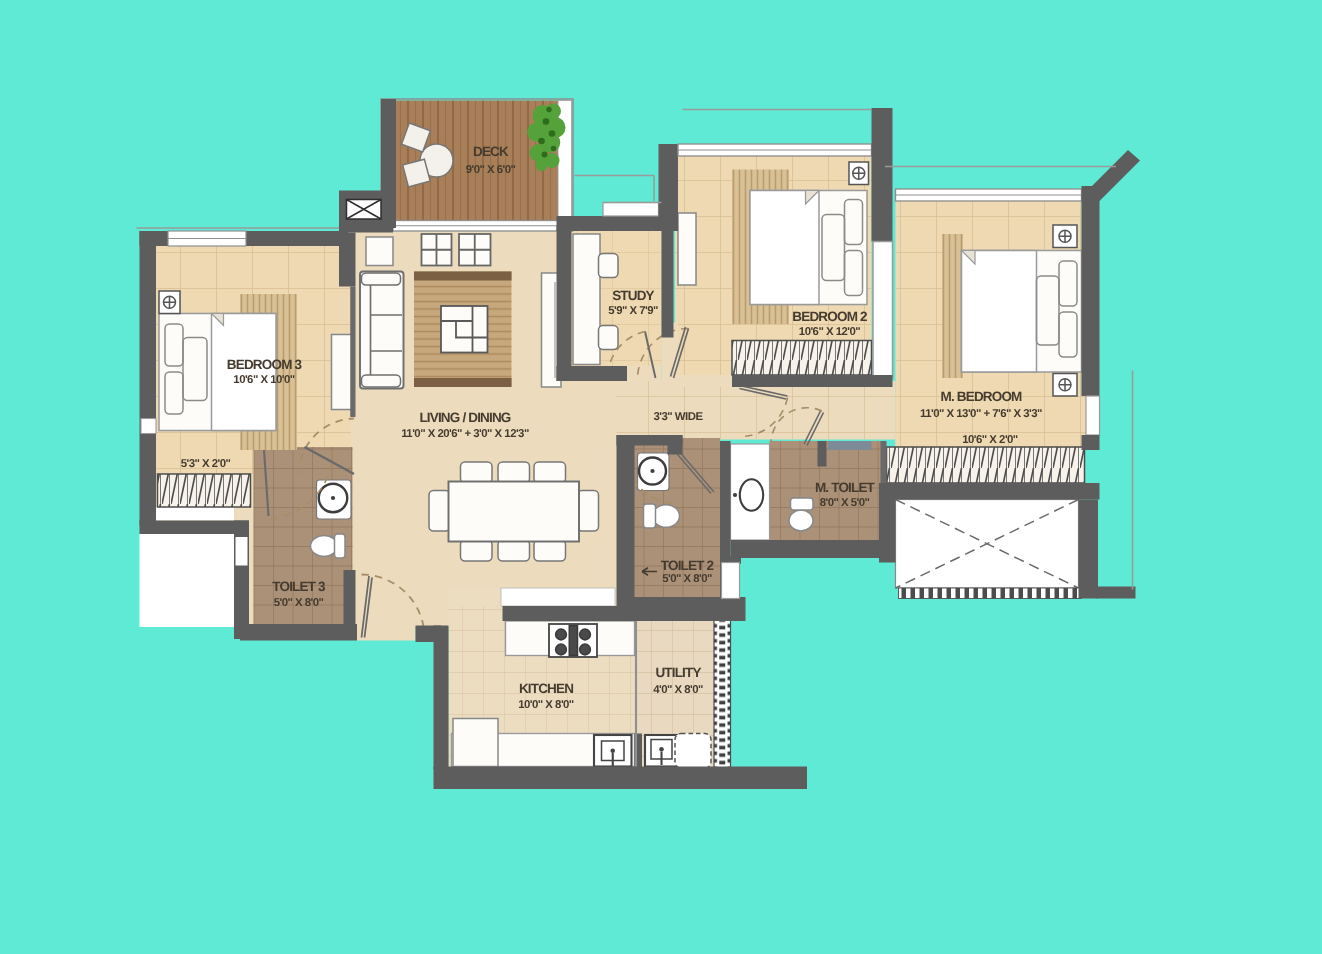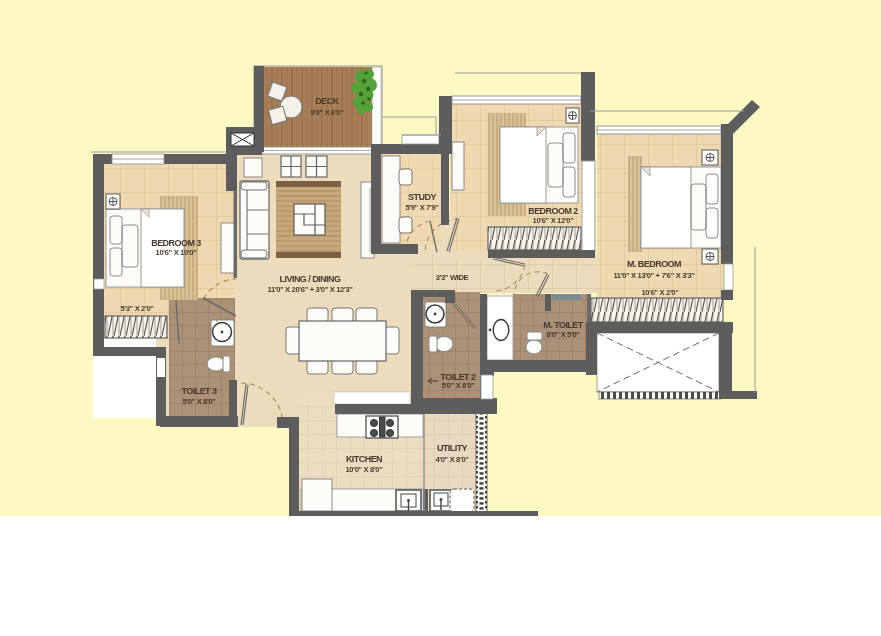--- a/index.html
+++ b/index.html
@@ -1,16 +1,16 @@
 <!DOCTYPE html>
 <html><head>
 <meta charset="utf-8">
 <style>
   html,body{margin:0;padding:0;background:#ffffff;}
-  .wrap{width:881px;height:516px;position:relative;background:#fef9c3;overflow:hidden;text-decoration:underline;}
+  .wrap{width:881px;height:636px;position:relative;background:#5eead4;overflow:hidden;text-decoration:underline;}
   svg{display:block;}
   text{font-family:"Liberation Sans",sans-serif;fill:#453b2e;}
   .rn{font-size:9px;font-weight:bold;letter-spacing:-0.55px;}
   .dm{font-size:7.6px;font-weight:bold;letter-spacing:-0.35px;}
 </style>
 </head>
 <body>
 <div class="wrap">
 <svg width="881" height="636" viewBox="0 0 881 636">
 <defs>

